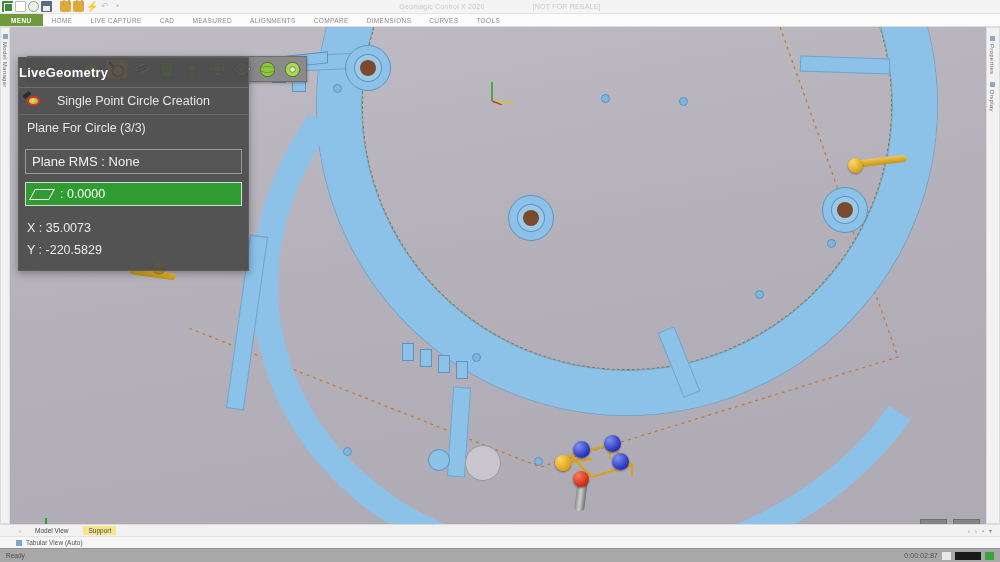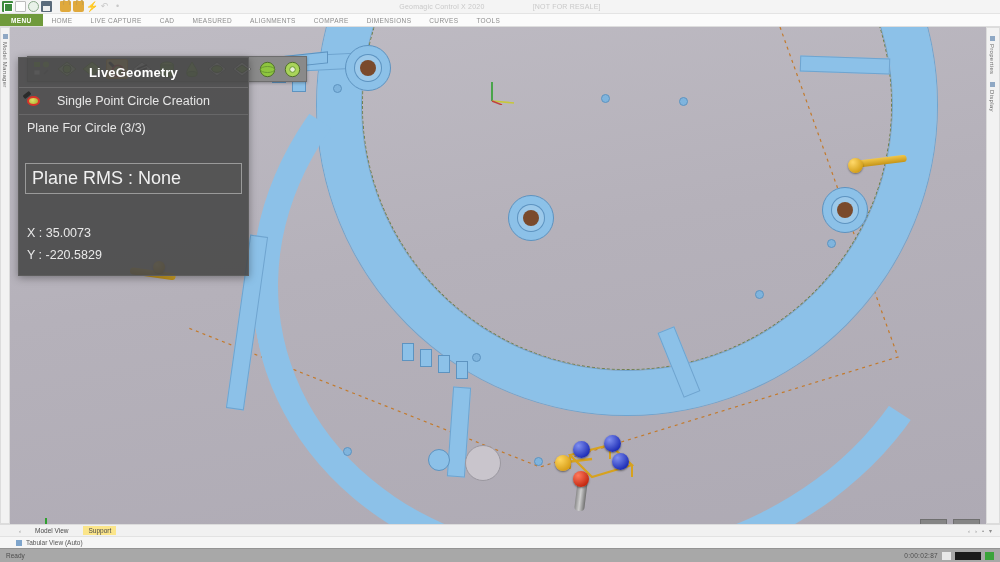--- a/index.html
+++ b/index.html
@@ -131,41 +131,41 @@
   .tbi.active { background:#f6c86a; border:1px solid #d79a2c; }
 
   
   .lgpanel {
     position:absolute; left:18px; top:57px; width:231px;
     background: rgba(72,72,72,.90);
     border:1px solid #5d5d5d; color:#ececec;
     box-shadow:0 2px 8px rgba(0,0,0,.35);
   }
   .lg-title {
-    text-align:center; font-size:13px; font-weight:bold; color:#ffffff;
+    font-size:13px; font-weight:bold; color:#ffffff;
     padding:7px 0 7px; letter-spacing:.2px;
     border-bottom:1px solid rgba(120,120,120,.7);
   }
   .lg-row {
     padding:6px 8px; font-size:12.5px; color:#e6e6e6;
     border-bottom:1px solid rgba(120,120,120,.55);
     display:flex; align-items:center; gap:17px;
   }
   .lg-row.nobord { border-bottom:none; }
   .mode-ico {
     width:13px; height:10px; border-radius:50%;
     background: radial-gradient(circle at 40% 35%, #dfe06a, #b8bb3a 70%);
     border:2px solid #d8332a; flex:none; position:relative;
   }
   .mode-ico::before{
     content:""; position:absolute; left:-6px; top:-5px;
     width:8px;height:4px;background:#2b2b2b;transform:rotate(-38deg);border-radius:1px;
   }
   .lg-field {
-    margin:22px 6px; padding:4px 6px; font-size:18px;
+    margin:8px 6px; padding:4px 6px; font-size:13px;
     border:1px solid #9a9a9a; background:rgba(90,90,90,.35); color:#f0f0f0;
   }
   .lg-green {
     margin:5px 6px; padding:4px 6px; font-size:12.5px;
     border:1px solid #d9d9d9; background:#2e9c31; color:#ffffff;
     display:flex; align-items:center; gap:8px;
   }
   .plane-ico {
     width:20px; height:11px; flex:none;
     border:1.6px solid #ffffff;
@@ -436,20 +436,24 @@
         <span class="mode-ico"></span>
         <span>Single Point Circle Creation</span>
       </div>
 
       <div class="lg-row nobord">
         <span>Plane For Circle (3/3)</span>
       </div>
 
       <div class="lg-field">Plane RMS : None</div>
 
+      <div class="lg-green">
+        <span class="plane-ico"></span>
+        <span>: 0.0000</span>
+      </div>
 
       <div class="lg-coords">
         <div>X : 35.0073</div>
         <div>Y : -220.5829</div>
       </div>
     </div>
   </div>
 
   <div class="dock left">
     <div class="vtab">

